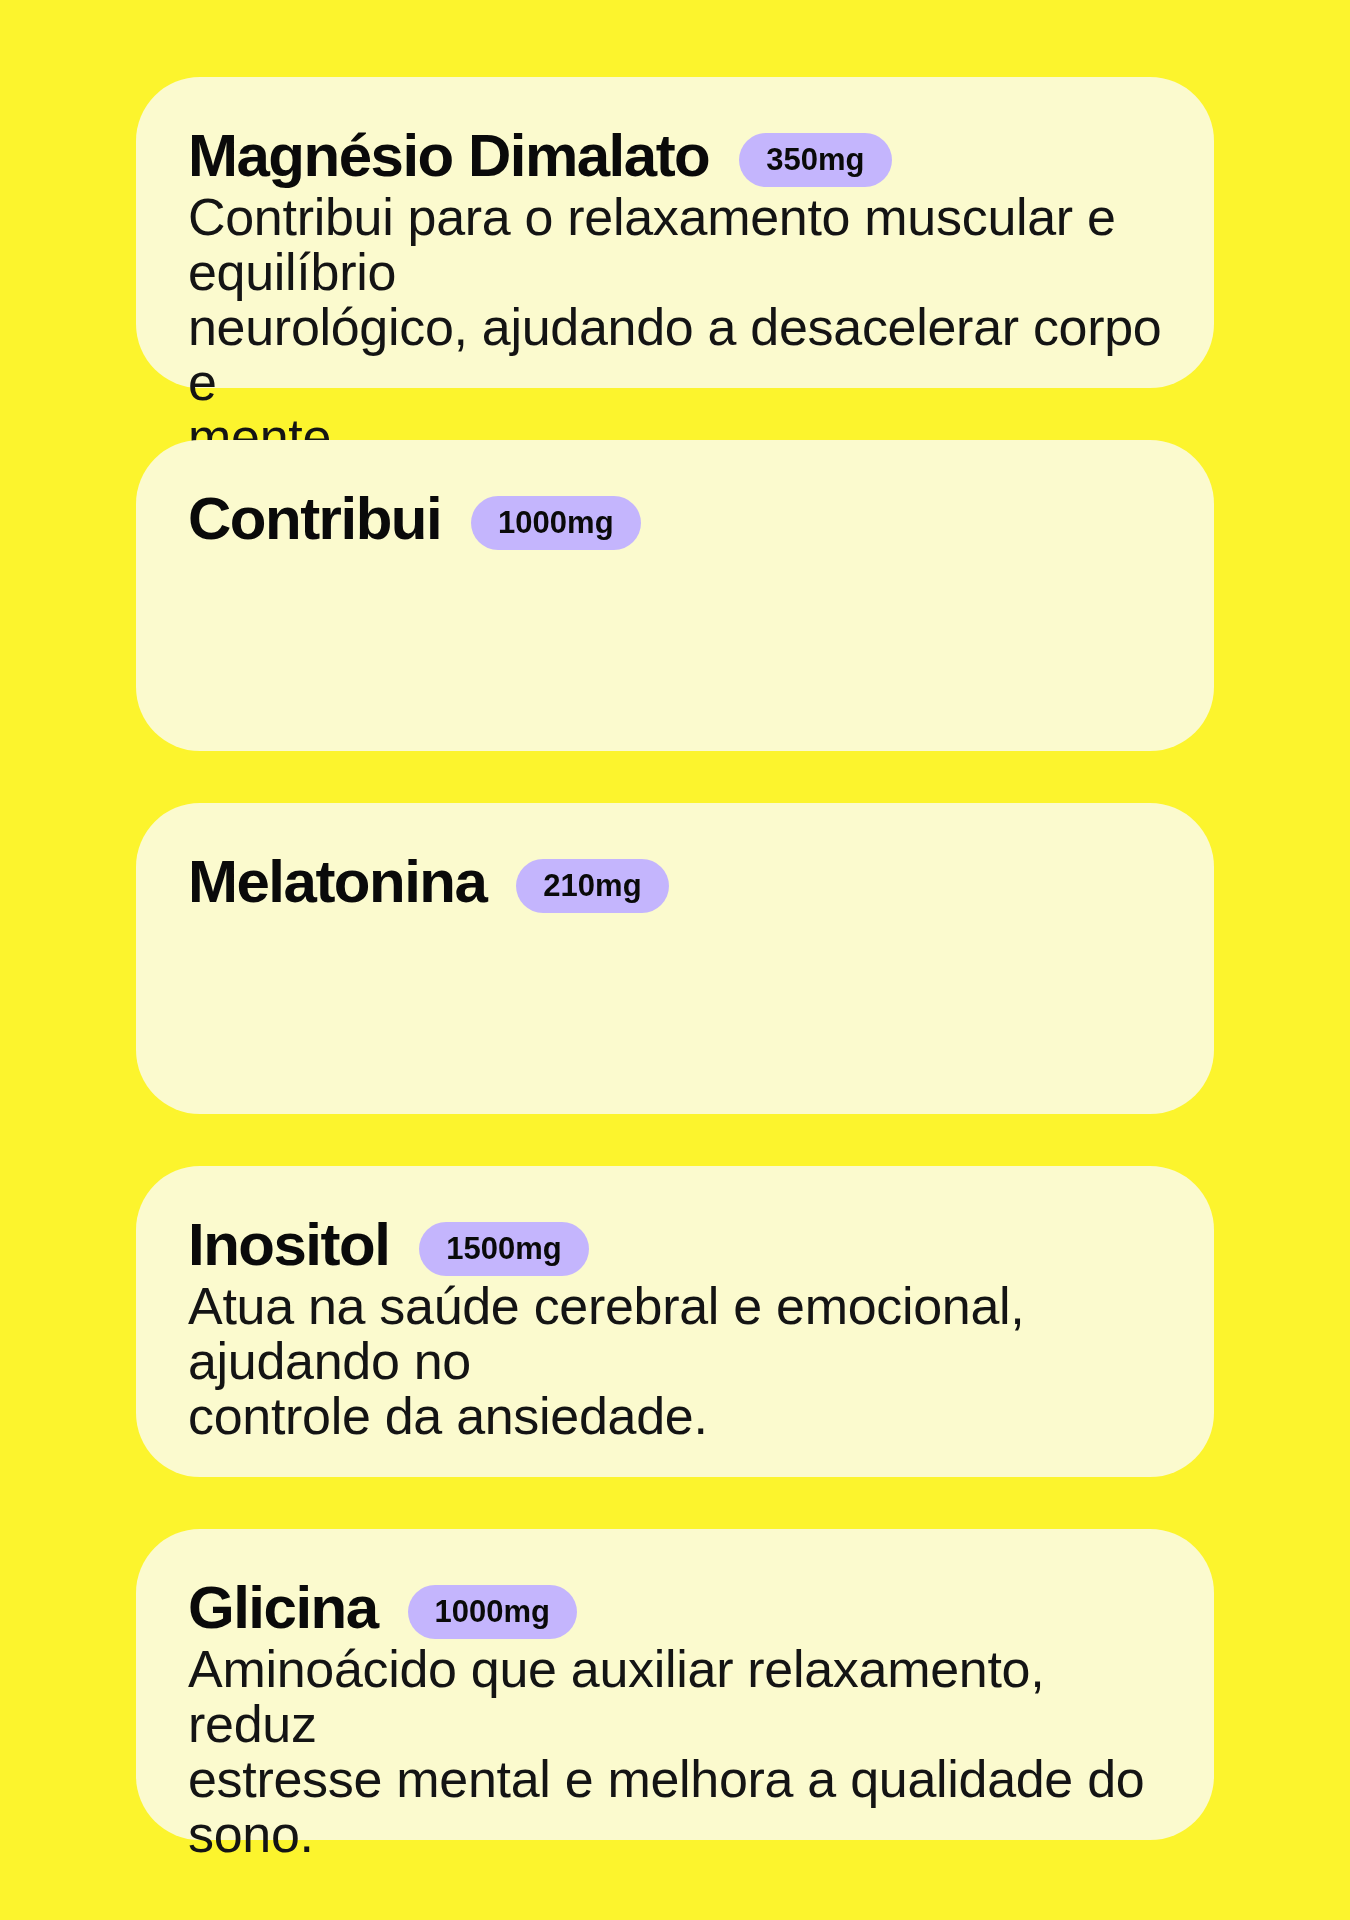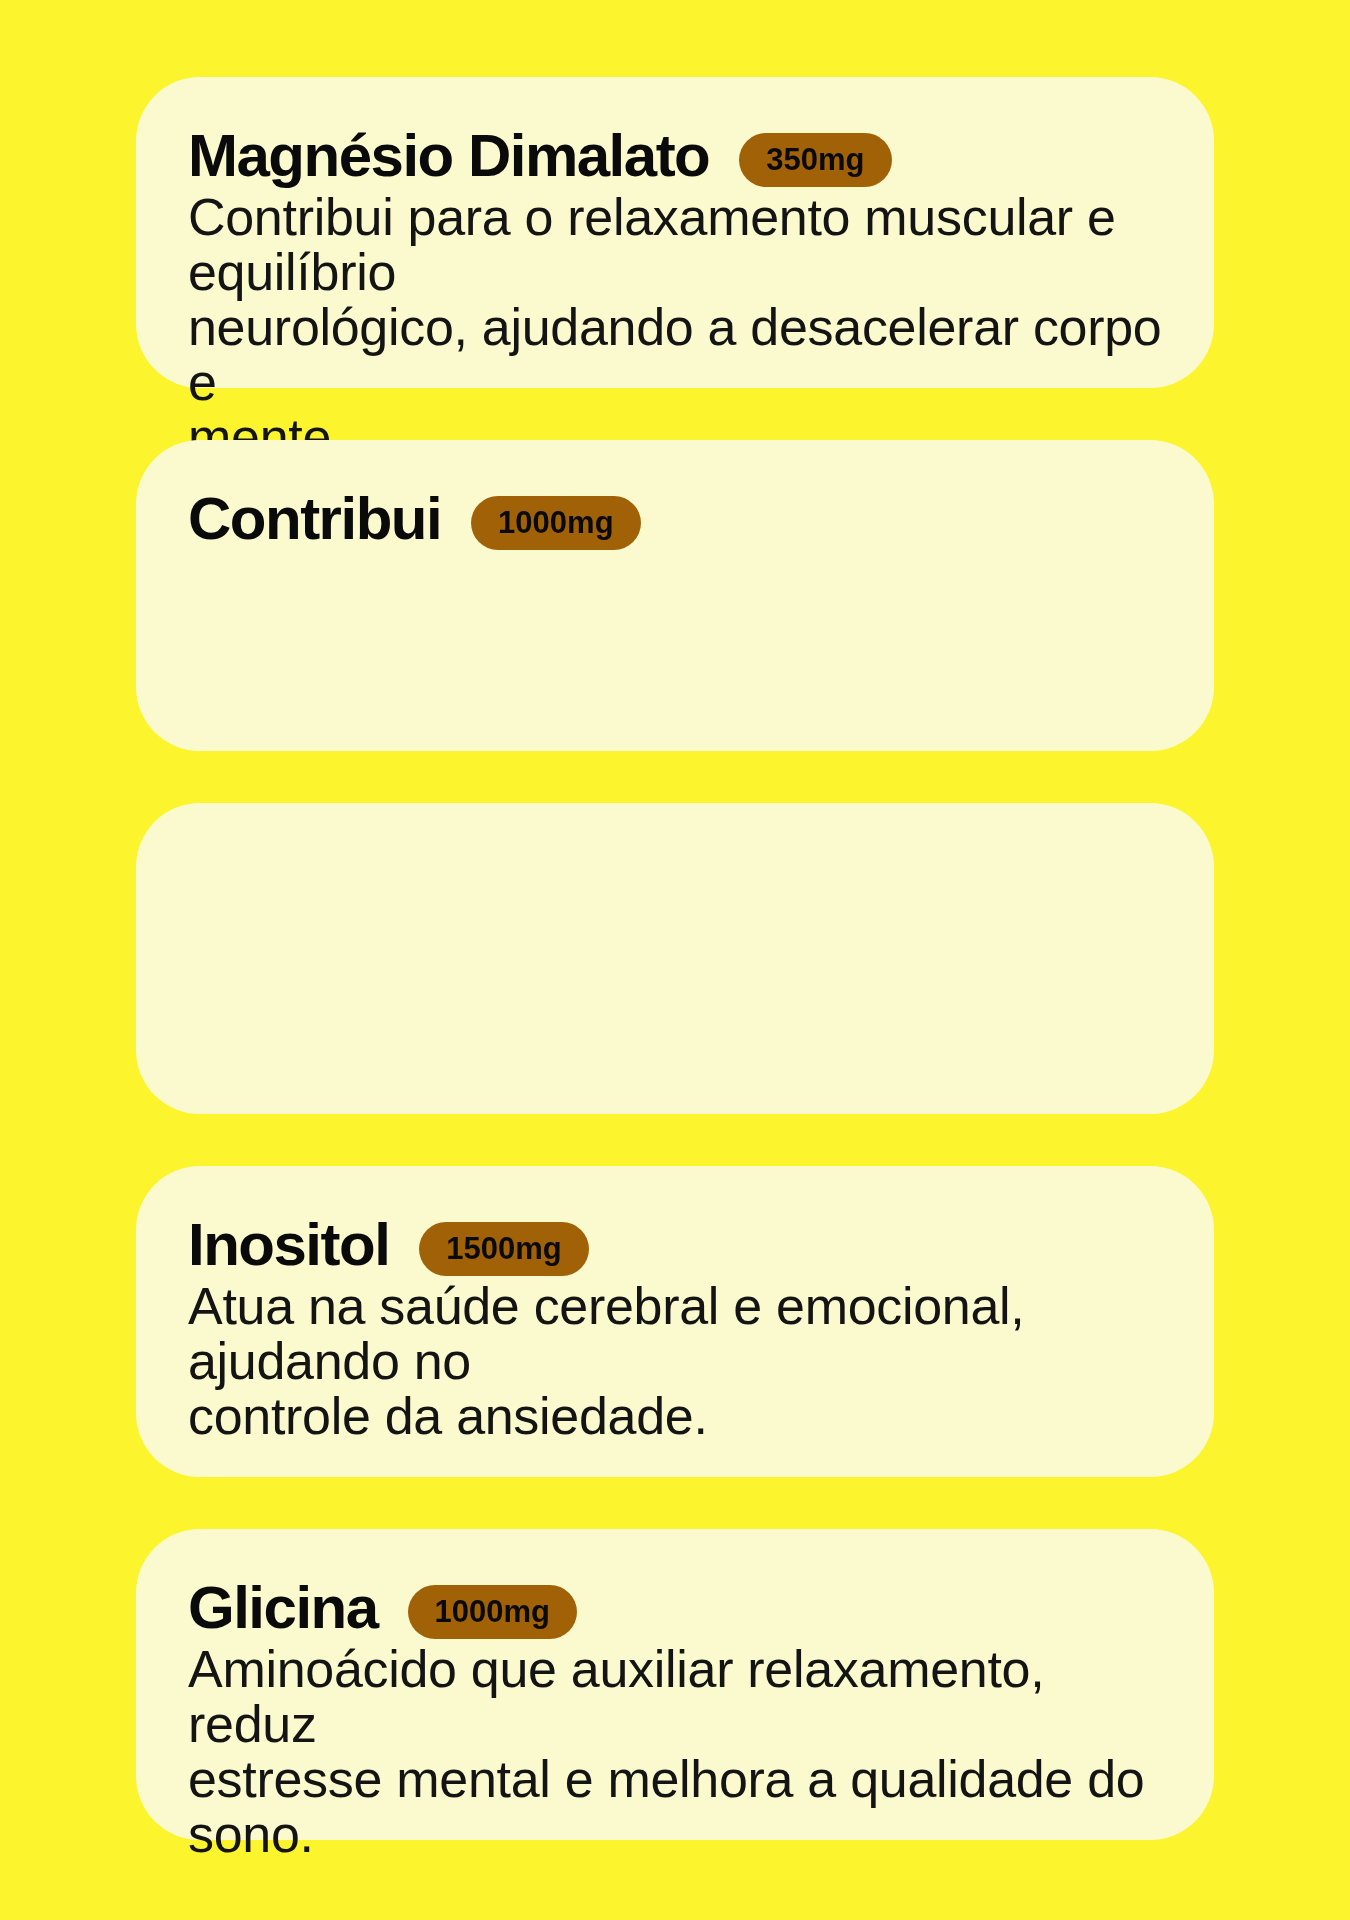--- a/index.html
+++ b/index.html
@@ -34,21 +34,21 @@
   }
   .ingredient-name {
     font-size:60px;
     font-weight:700;
     letter-spacing:-1.5px;
     color:#0A0A0A;
     line-height:1.15;
     white-space:nowrap;
   }
   .dose-badge {
-    background:#a16207;
+    background:#c4b5fd;
     color:#0A0A0A;
     font-size:31px;
     font-weight:700;
     line-height:1;
     padding:11px 27px 12px 27px;
     border-radius:30px;
     margin-top:8px;
     white-space:nowrap;
   }
   .description-wrap {
@@ -83,20 +83,24 @@
   </div>
 
   <div class="card">
     <div class="card-header">
       <div class="ingredient-name">Contribui</div>
       <div class="dose-badge">1000mg</div>
     </div>
   </div>
 
   <div class="card">
+    <div class="card-header">
+      <div class="ingredient-name">Melatonina</div>
+      <div class="dose-badge">210mg</div>
+    </div>
   </div>
 
   <div class="card">
     <div class="card-header">
       <div class="ingredient-name">Inositol</div>
       <div class="dose-badge">1500mg</div>
     </div>
     <div class="description-wrap">
       <div class="description">Atua na saúde cerebral e emocional, ajudando no
 controle da ansiedade.</div>

